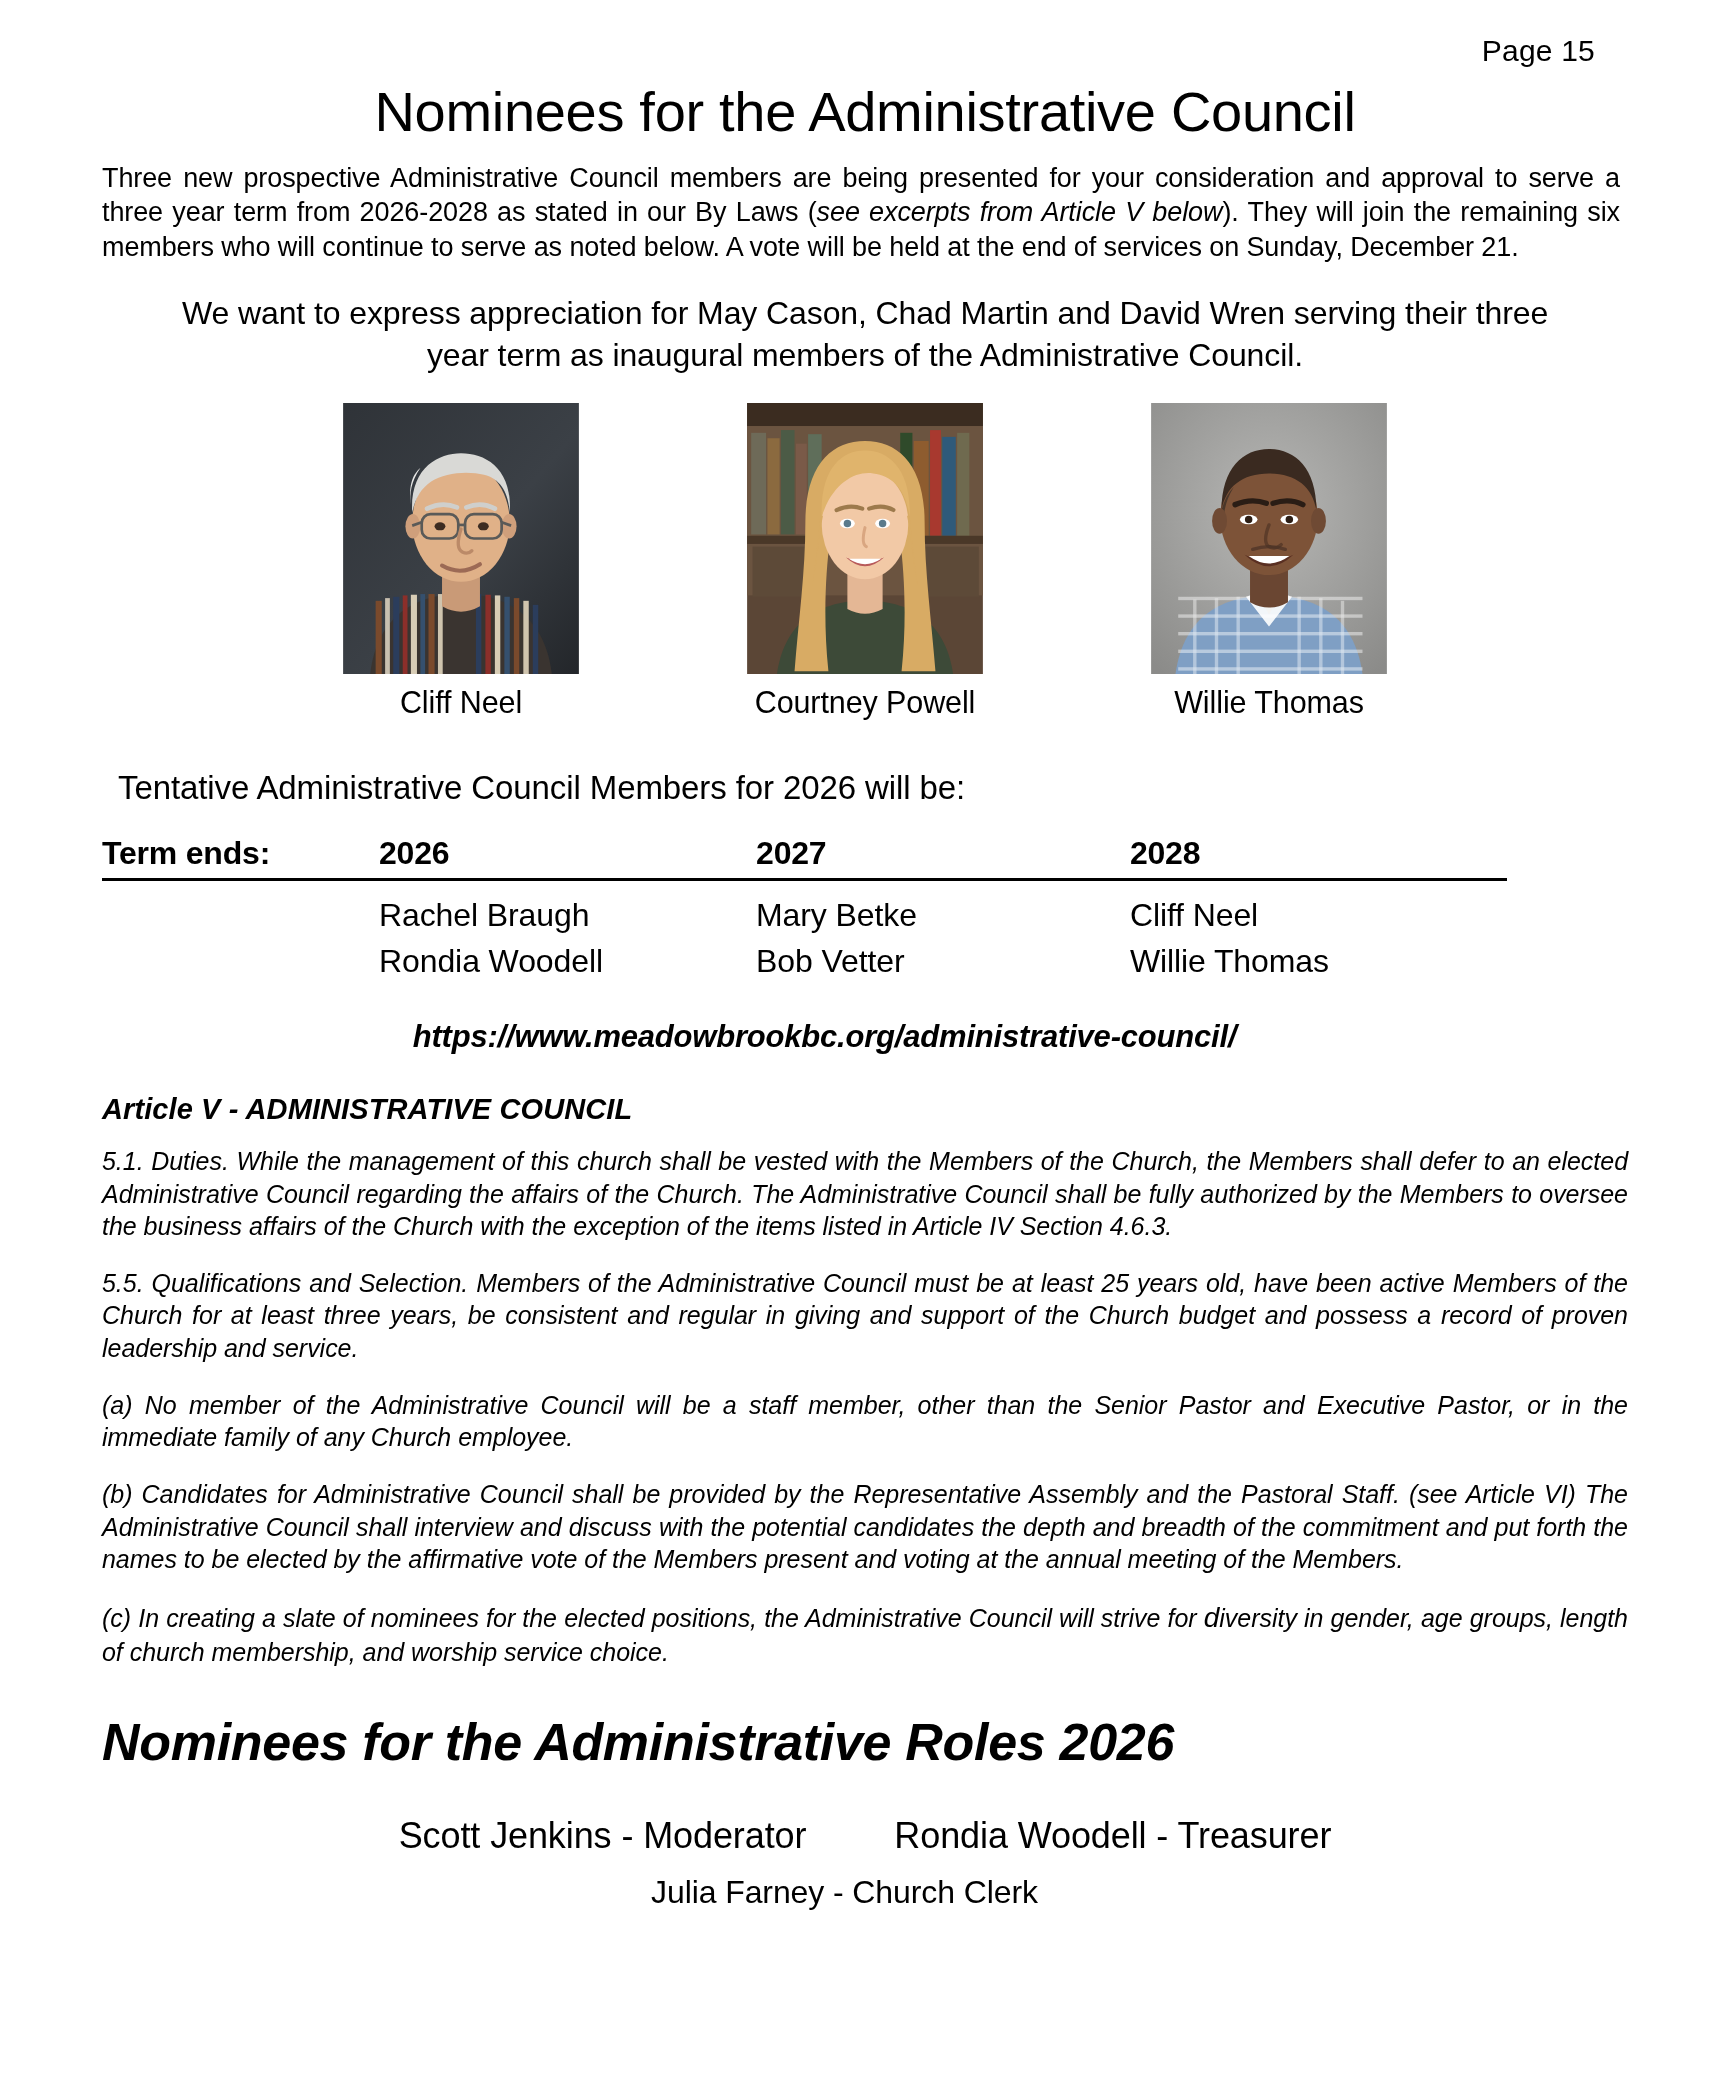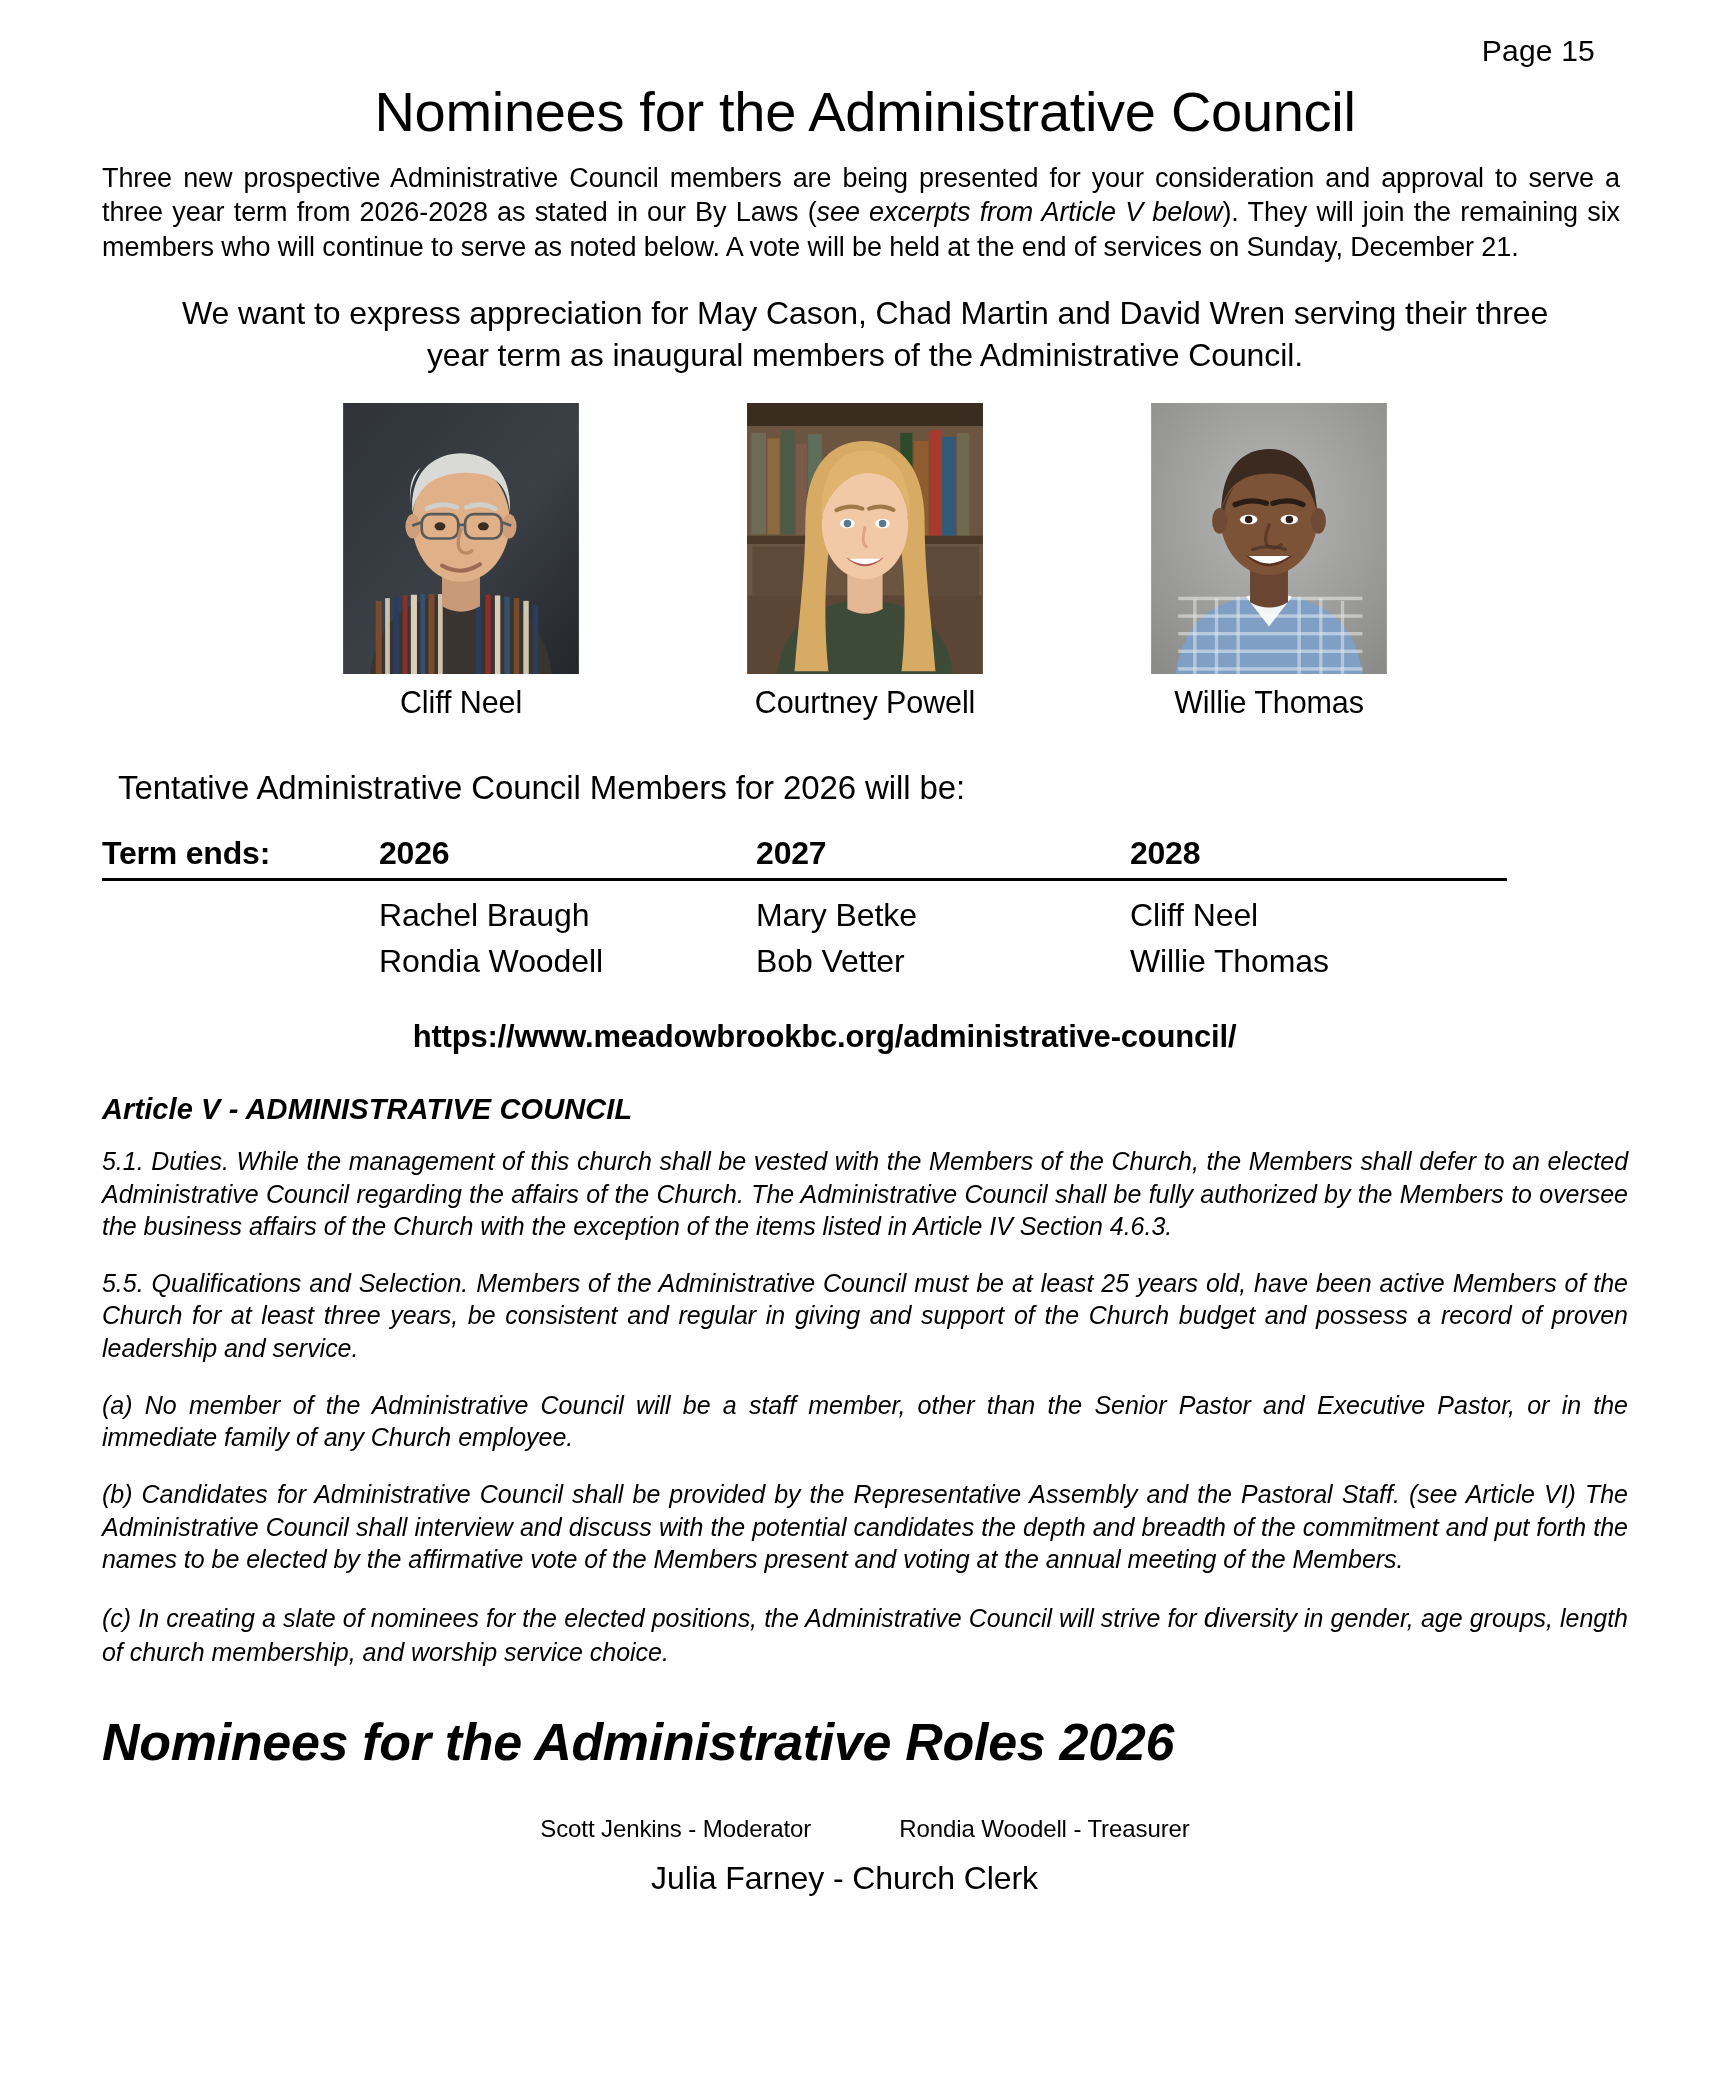--- a/index.html
+++ b/index.html
@@ -112,20 +112,21 @@
     padding: 4.1px 0 2.7px 0;
     letter-spacing: -0.1px;
     line-height: 1.24;
   }
   .members-table tbody tr:first-child td { padding-top: 15px; }
 
   .url-line {
     text-align: center;
     font-size: 31px;
     font-weight: bold;
+    font-style: italic;
     margin-top: 35px;
     letter-spacing: -0.2px;
     padding-right: 81px;
   }
 
   
   .article-head {
     font-size: 29px;
     font-weight: bold;
     font-style: italic;
@@ -147,21 +148,21 @@
   .roles-title {
     text-align: left;
     font-size: 52px;
     letter-spacing: -0.3px;
     font-style: italic;
   }
   .roles-row {
     display: flex;
     justify-content: center;
     margin-top: 13.6px;
-    font-size: 24px;
+    font-size: 36px;
     gap: 88px;
     letter-spacing: -0.1px;
   }
   .roles-row-2 {
     text-align: center;
     margin-top: 17.6px;
     font-size: 32px;
     letter-spacing: -0.1px;
     padding-right: 41px;
   }

